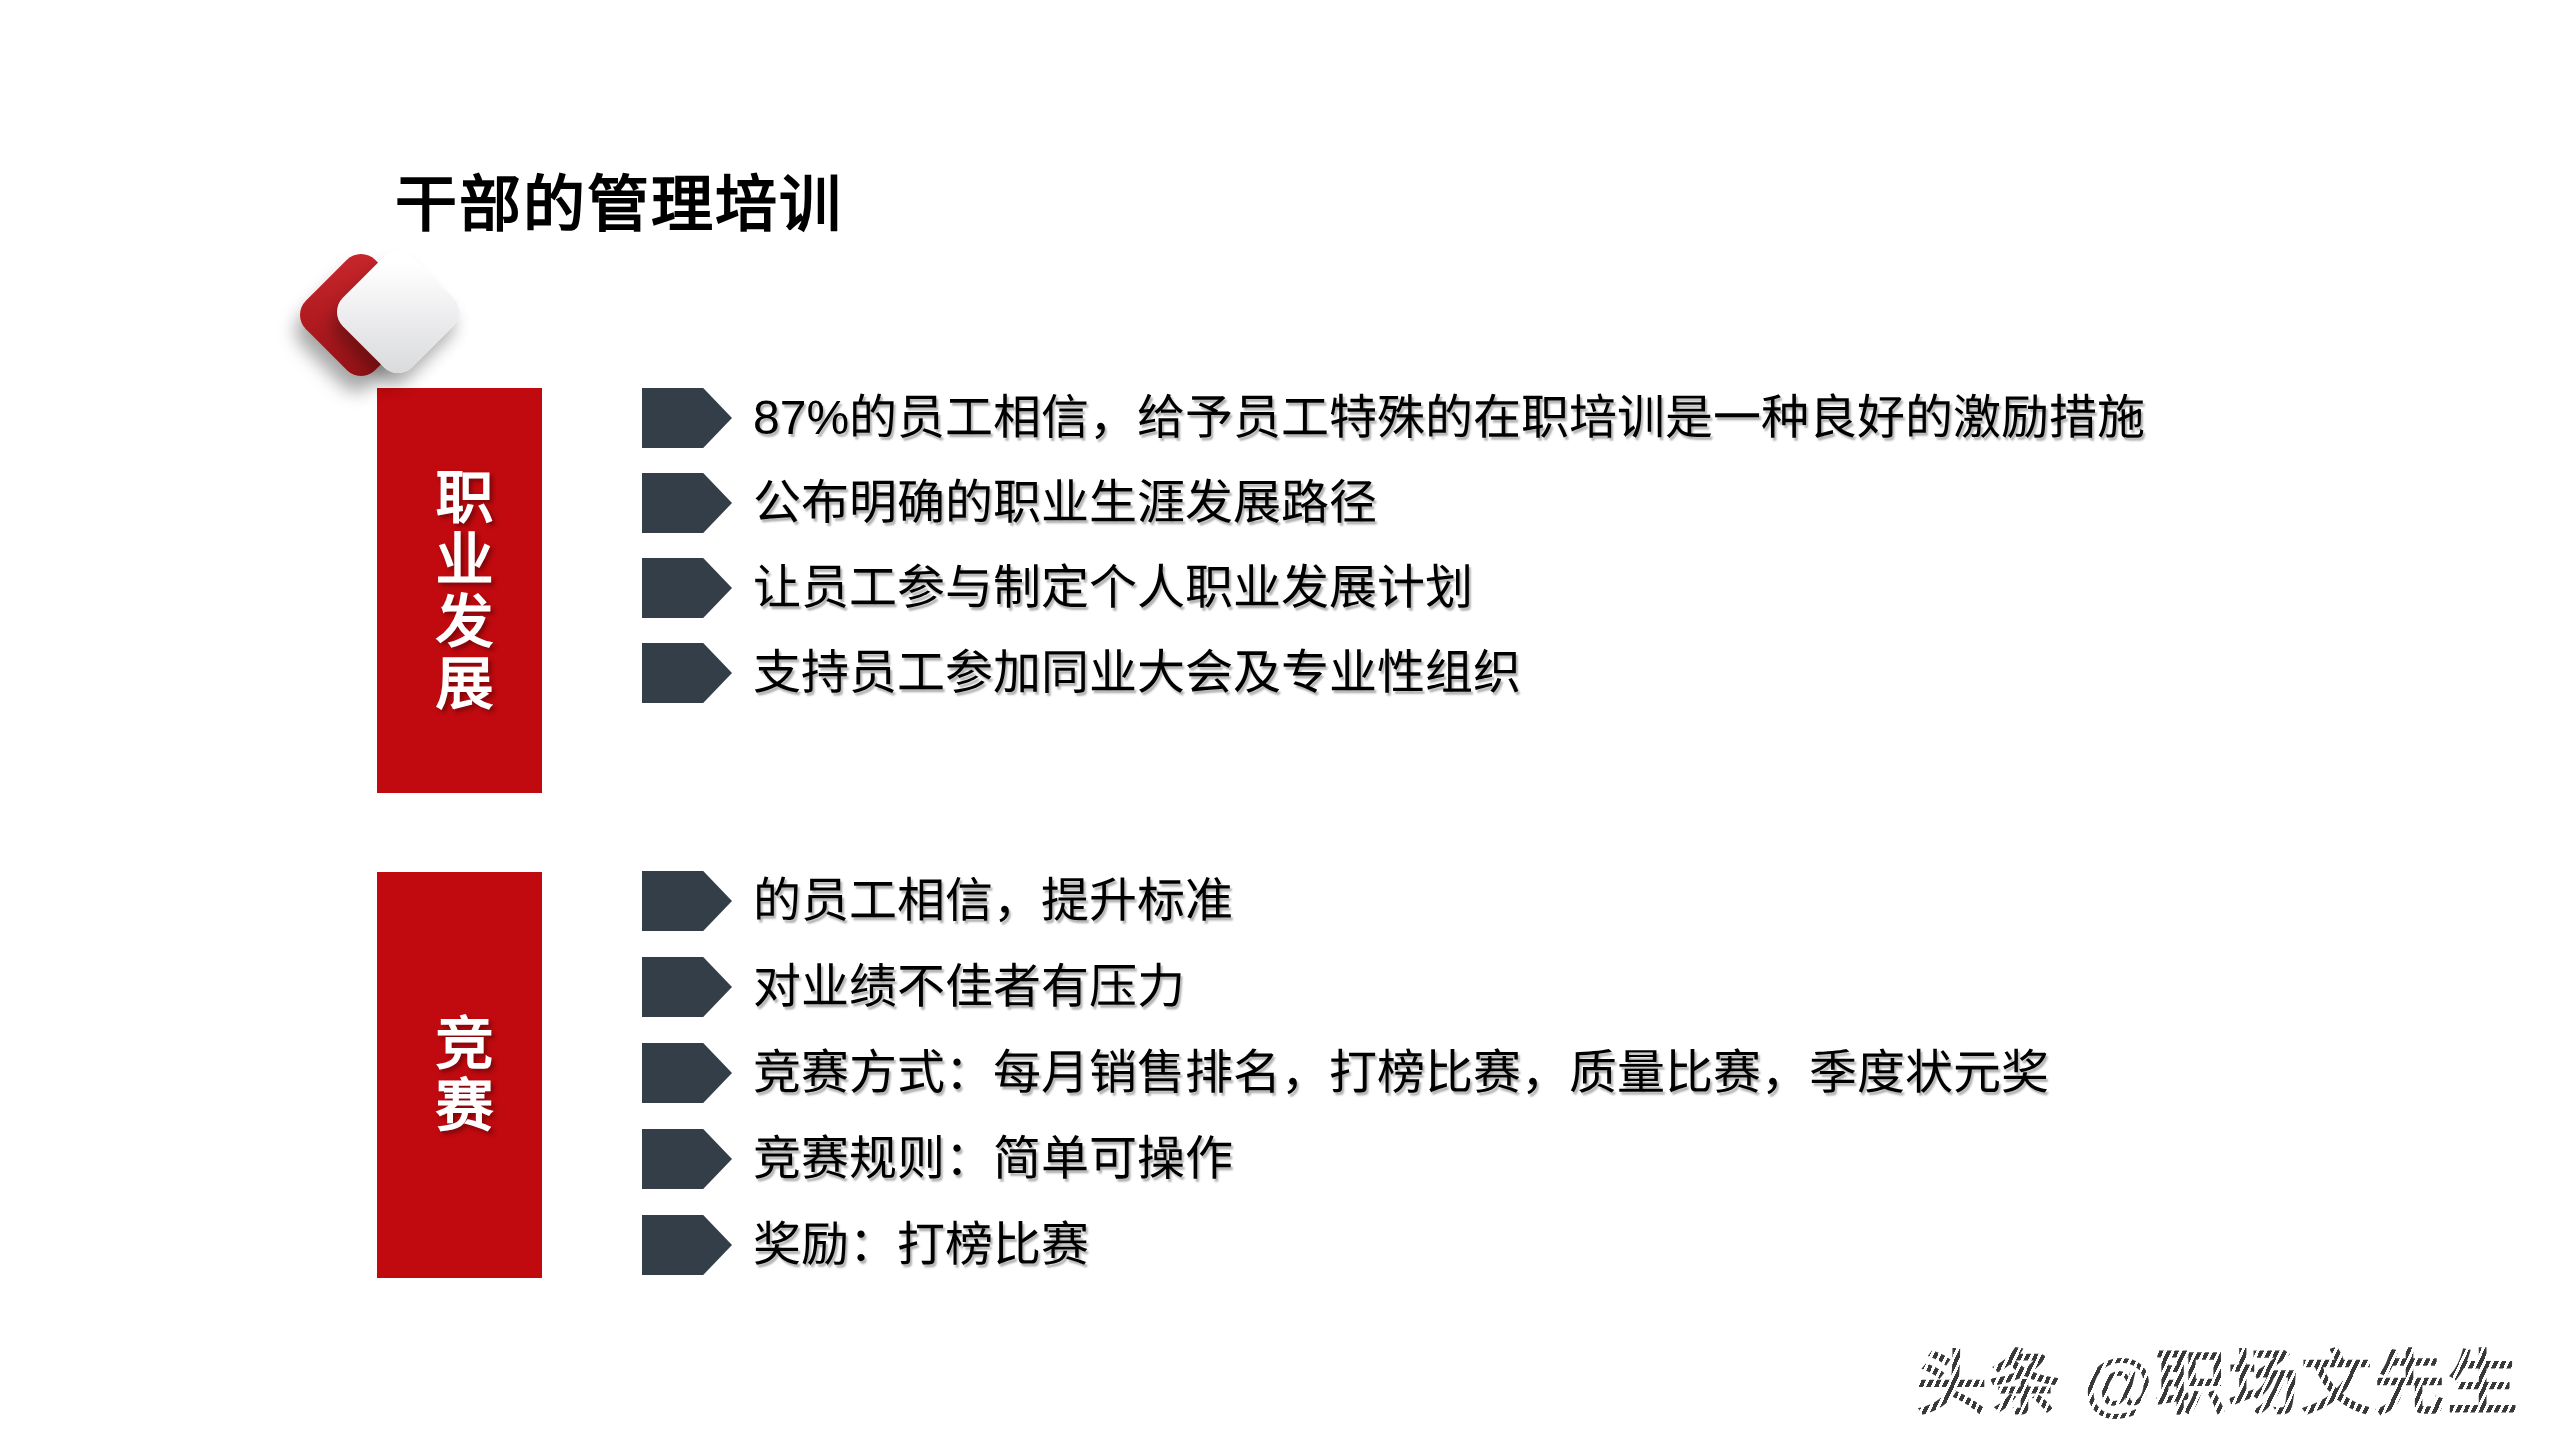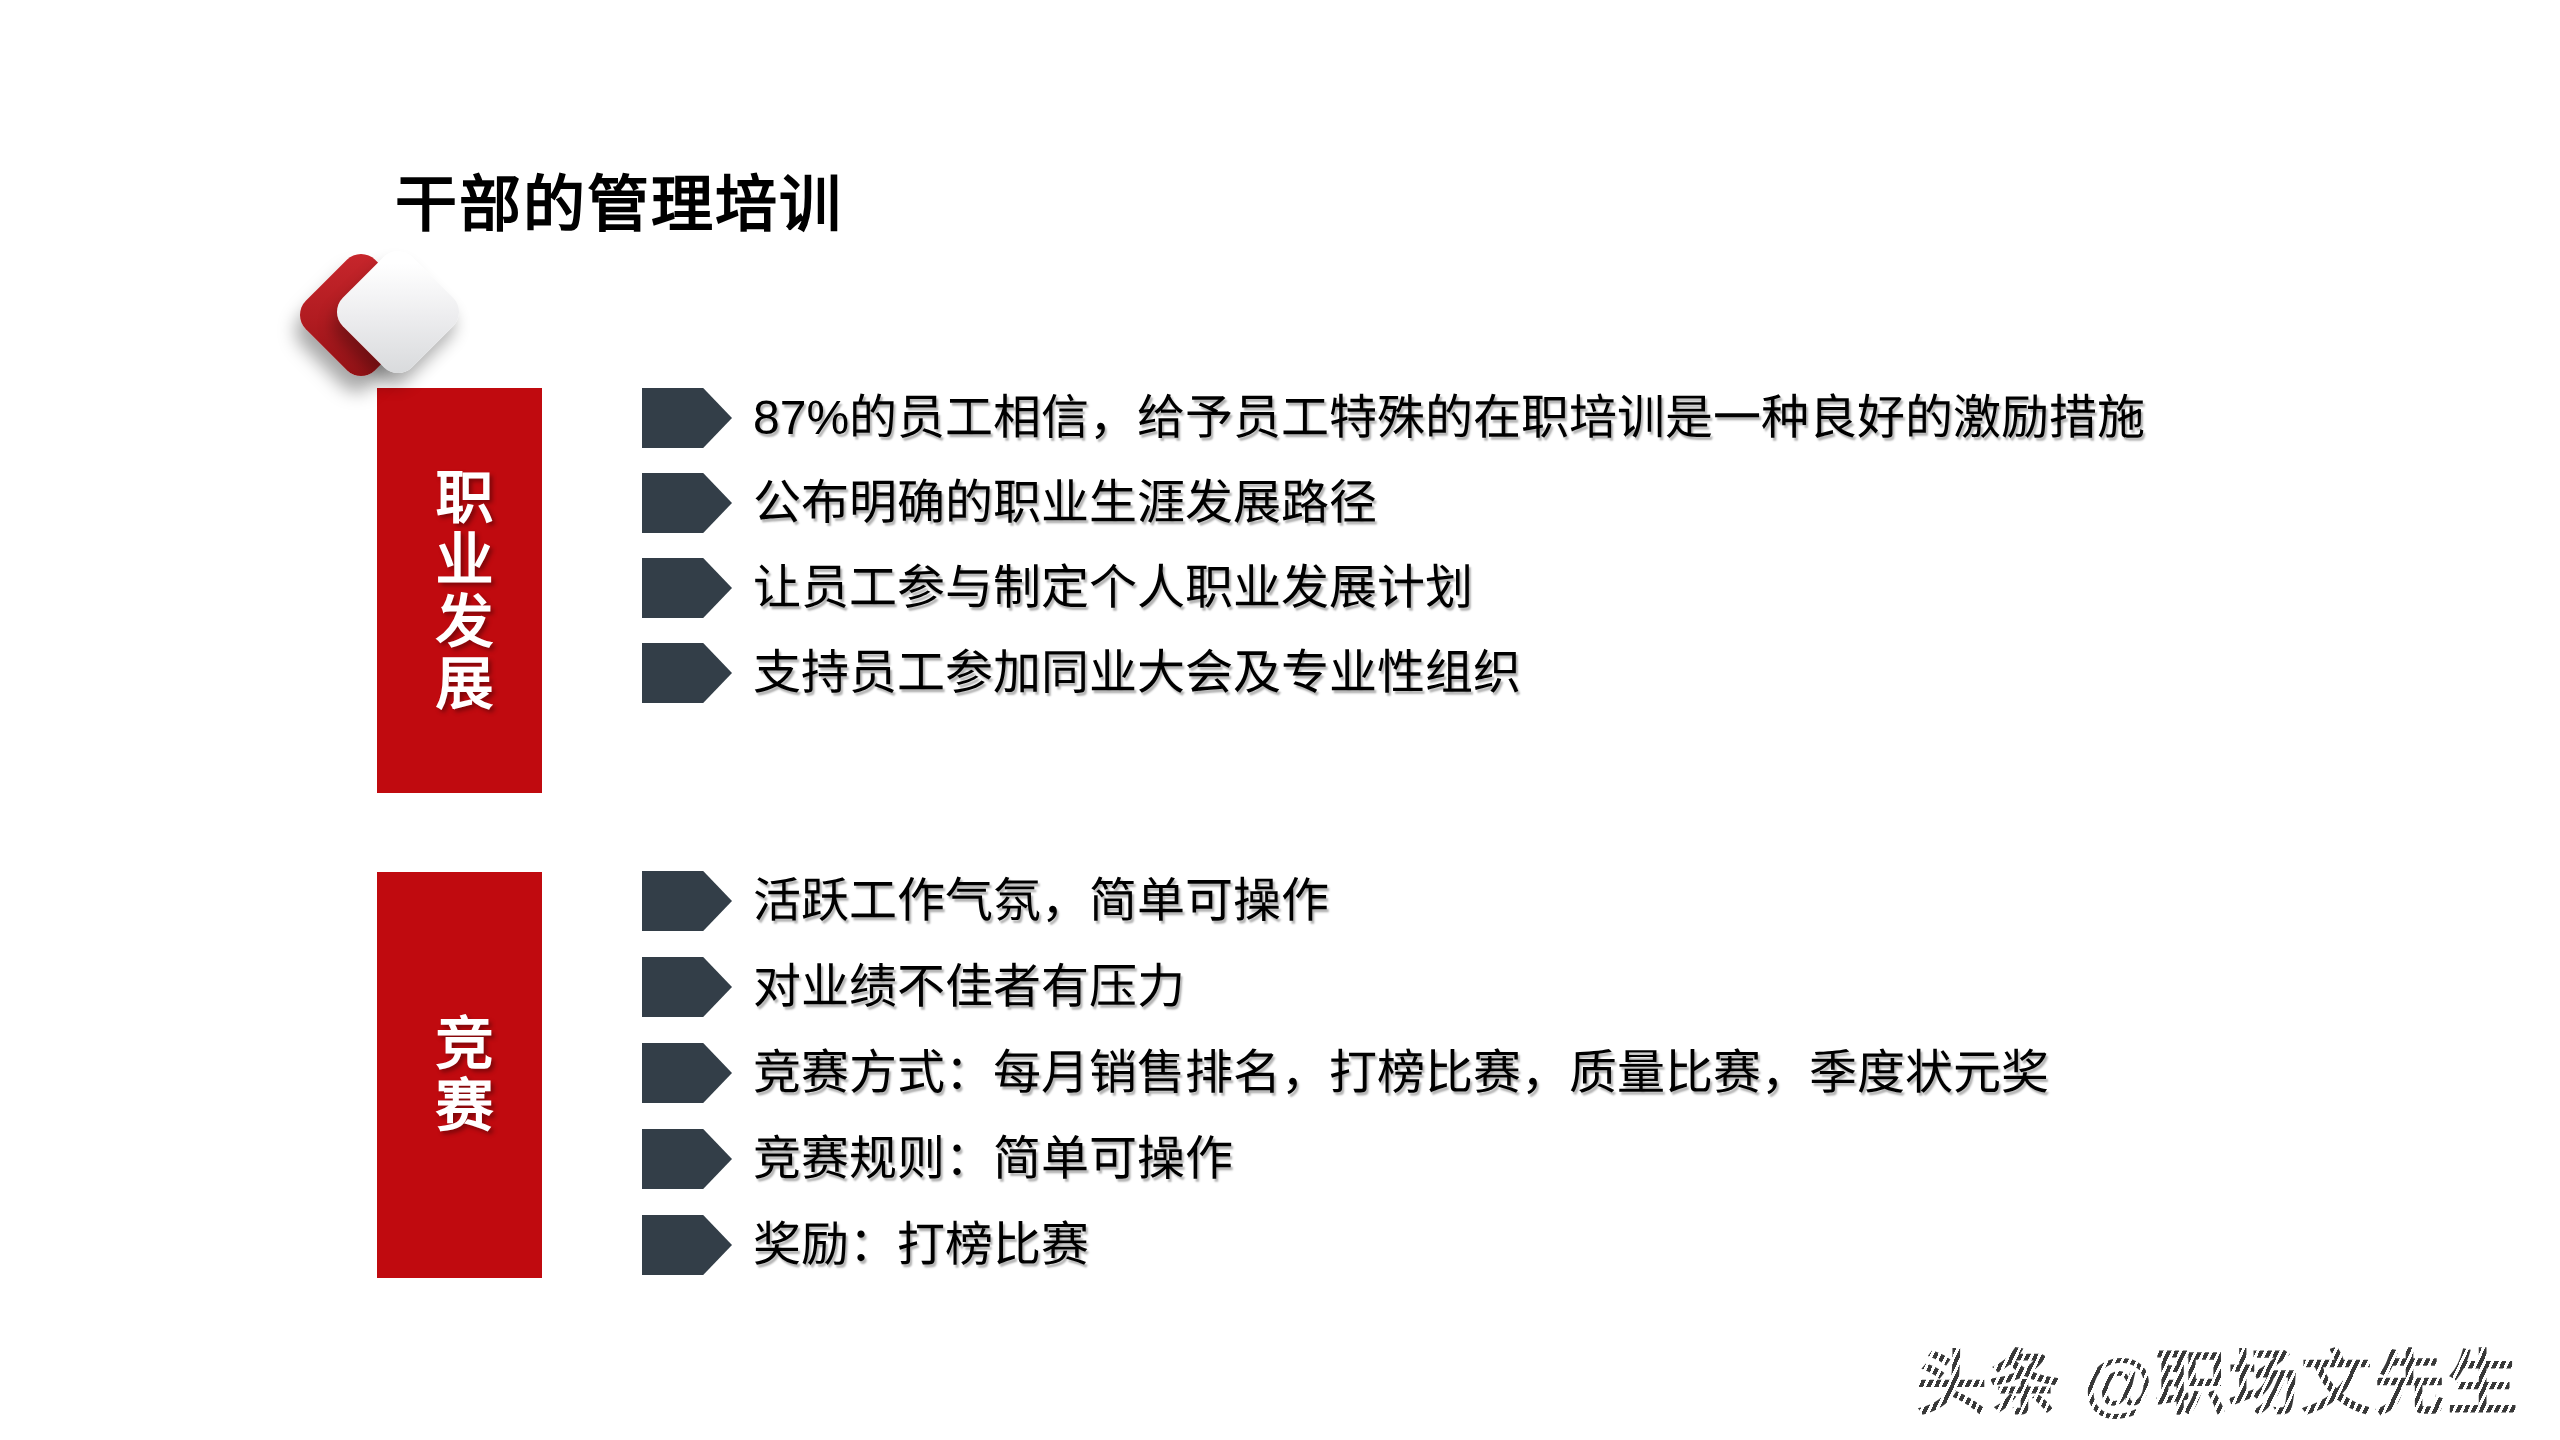--- a/index.html
+++ b/index.html
@@ -110,21 +110,21 @@
     <span class="arrow"></span>
     <span class="row-text">支持员工参加同业大会及专业性组织</span>
   </div>
 
   <div class="bar bar2">
     <span class="bar-label">竞赛</span>
   </div>
 
   <div class="row g2 i0">
     <span class="arrow"></span>
-    <span class="row-text">活跃工作气氛，简单可操作</span>
+    <span class="row-text">的员工相信，提升标准</span>
   </div>
   <div class="row g2 i2">
     <span class="arrow"></span>
     <span class="row-text">竞赛方式：每月销售排名，打榜比赛，质量比赛，季度状元奖</span>
   </div>
   <div class="row g2 i1">
     <span class="arrow"></span>
     <span class="row-text">对业绩不佳者有压力</span>
   </div>
   <div class="row g2 i3">

